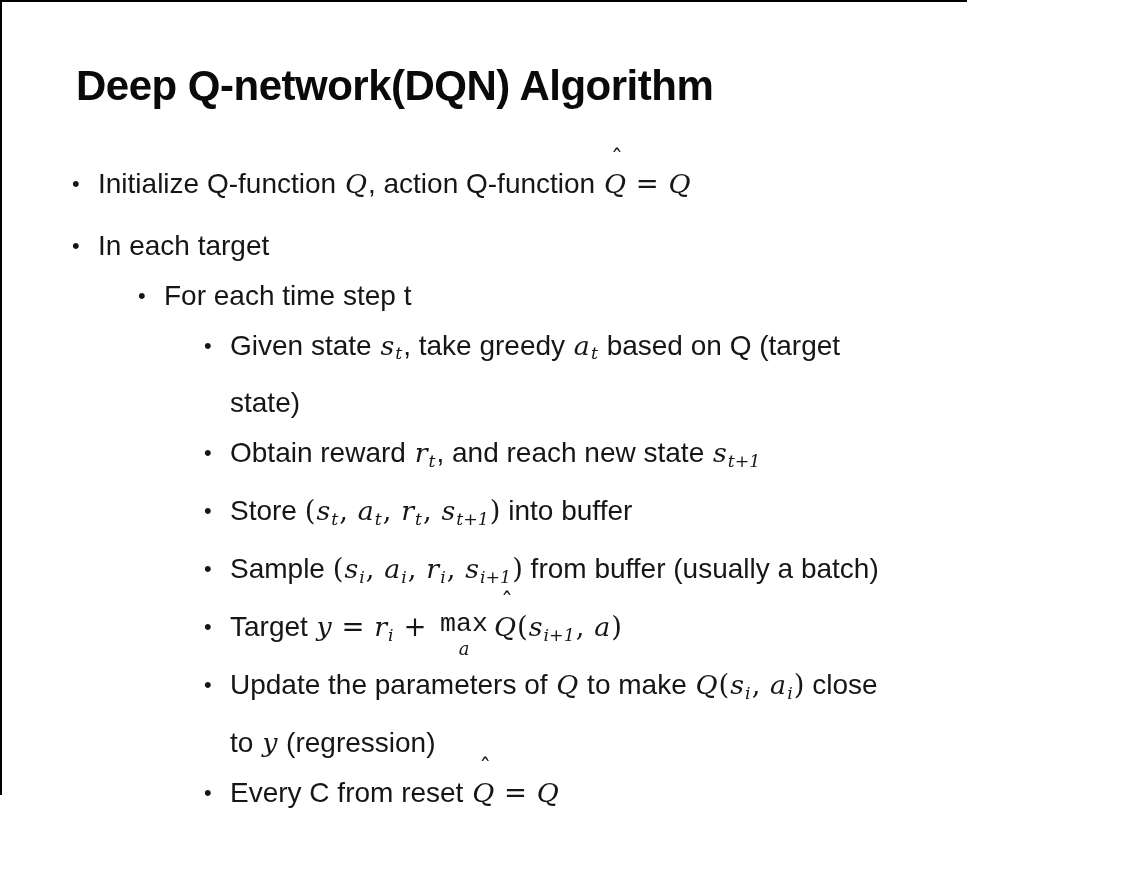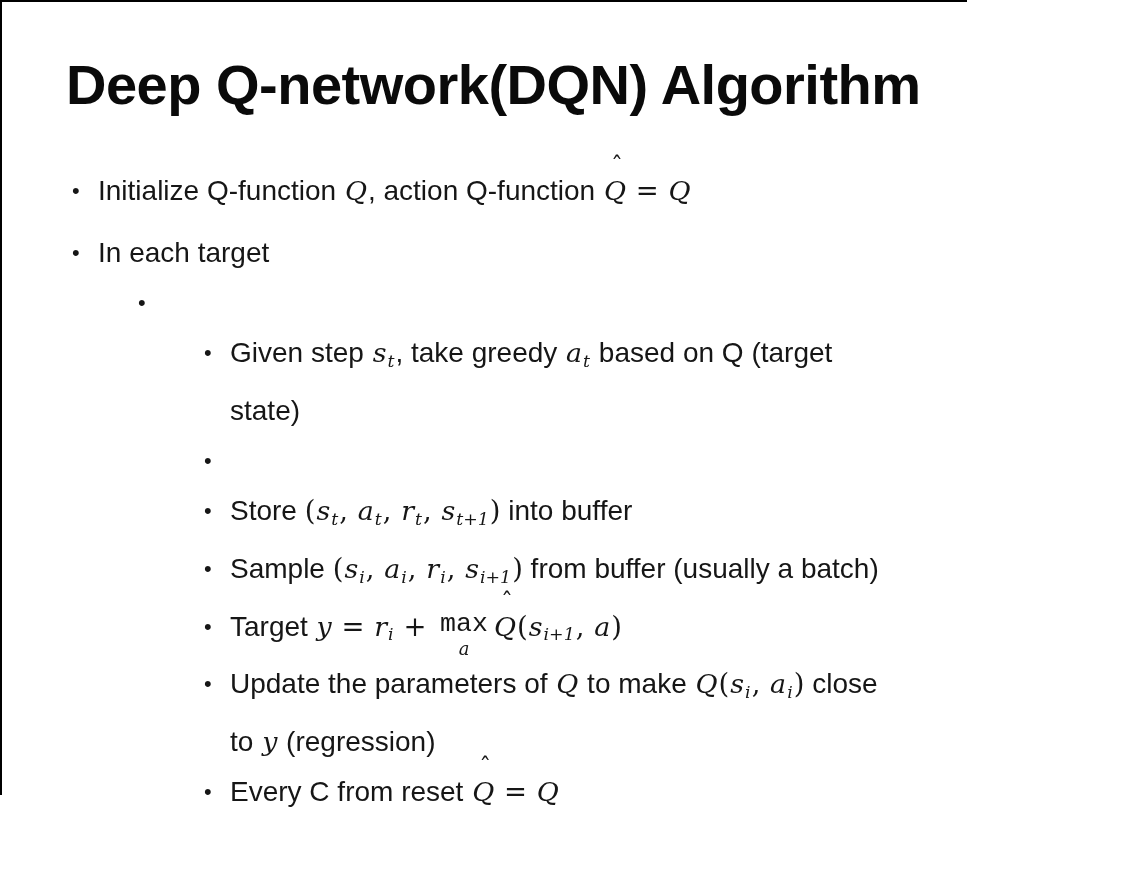--- a/index.html
+++ b/index.html
@@ -18,23 +18,23 @@
   }
   .edge-top{
     position:absolute;left:0;top:0;
     width:967px;height:2px;background:#000;
   }
   .edge-left{
     position:absolute;left:0;top:0;
     width:2px;height:795px;background:#000;
   }
   .title{
-    margin:4px;
+    margin:14px;
     padding:46px 30px 0 62px;
-    font-size:56px;
+    font-size:42px;
     line-height:1.25;
     font-weight:bold;
     letter-spacing:-0.5px;
     color:#0a0a0a;
     white-space:nowrap;
   }
   .bullets{
     margin-top:46px;
   }
   .bullet{
@@ -120,27 +120,29 @@
       <div class="bullet level-1">
         <span class="marker">•</span>
         <span class="content"><span class="seg-text">Initialize Q-function </span><span class="seg-var">Q</span><span class="seg-text">, action Q-function </span><span class="seg-hat"><span class="seg-var">Q</span><span class="hat-mark">ˆ</span></span><span class="seg-op"> = </span><span class="seg-var">Q</span></span>
       </div>
       <div class="bullet level-1">
         <span class="marker">•</span>
         <span class="content"><span class="seg-text">In each target</span></span>
       </div>
       <div class="bullet level-2">
         <span class="marker">•</span>
+        <span class="content"><span class="seg-text">For each time step t</span></span>
       </div>
       <div class="bullet level-3">
         <span class="marker">•</span>
-        <span class="content"><span class="seg-text">Given step </span><span class="seg-var">s</span><span class="seg-sub">t</span><span class="seg-text">, take greedy </span><span class="seg-var">a</span><span class="seg-sub">t</span><span class="seg-text"> based on Q (target</span><br><span class="seg-text">state)</span></span>
+        <span class="content"><span class="seg-text">Given state </span><span class="seg-var">s</span><span class="seg-sub">t</span><span class="seg-text">, take greedy </span><span class="seg-var">a</span><span class="seg-sub">t</span><span class="seg-text"> based on Q (target</span><br><span class="seg-text">state)</span></span>
       </div>
       <div class="bullet level-3">
         <span class="marker">•</span>
+        <span class="content"><span class="seg-text">Obtain reward </span><span class="seg-var">r</span><span class="seg-sub">t</span><span class="seg-text">, and reach new state </span><span class="seg-var">s</span><span class="seg-sub">t+1</span></span>
       </div>
       <div class="bullet level-3">
         <span class="marker">•</span>
         <span class="content"><span class="seg-text">Store </span><span class="seg-op">(</span><span class="seg-var">s</span><span class="seg-sub">t</span><span class="seg-op">, </span><span class="seg-var">a</span><span class="seg-sub">t</span><span class="seg-op">, </span><span class="seg-var">r</span><span class="seg-sub">t</span><span class="seg-op">, </span><span class="seg-var">s</span><span class="seg-sub">t+1</span><span class="seg-op">)</span><span class="seg-text"> into buffer</span></span>
       </div>
       <div class="bullet level-3">
         <span class="marker">•</span>
         <span class="content"><span class="seg-text">Sample </span><span class="seg-op">(</span><span class="seg-var">s</span><span class="seg-sub">i</span><span class="seg-op">, </span><span class="seg-var">a</span><span class="seg-sub">i</span><span class="seg-op">, </span><span class="seg-var">r</span><span class="seg-sub">i</span><span class="seg-op">, </span><span class="seg-var">s</span><span class="seg-sub">i+1</span><span class="seg-op">)</span><span class="seg-text"> from buffer (usually a batch)</span></span>
       </div>
       <div class="bullet level-3">

